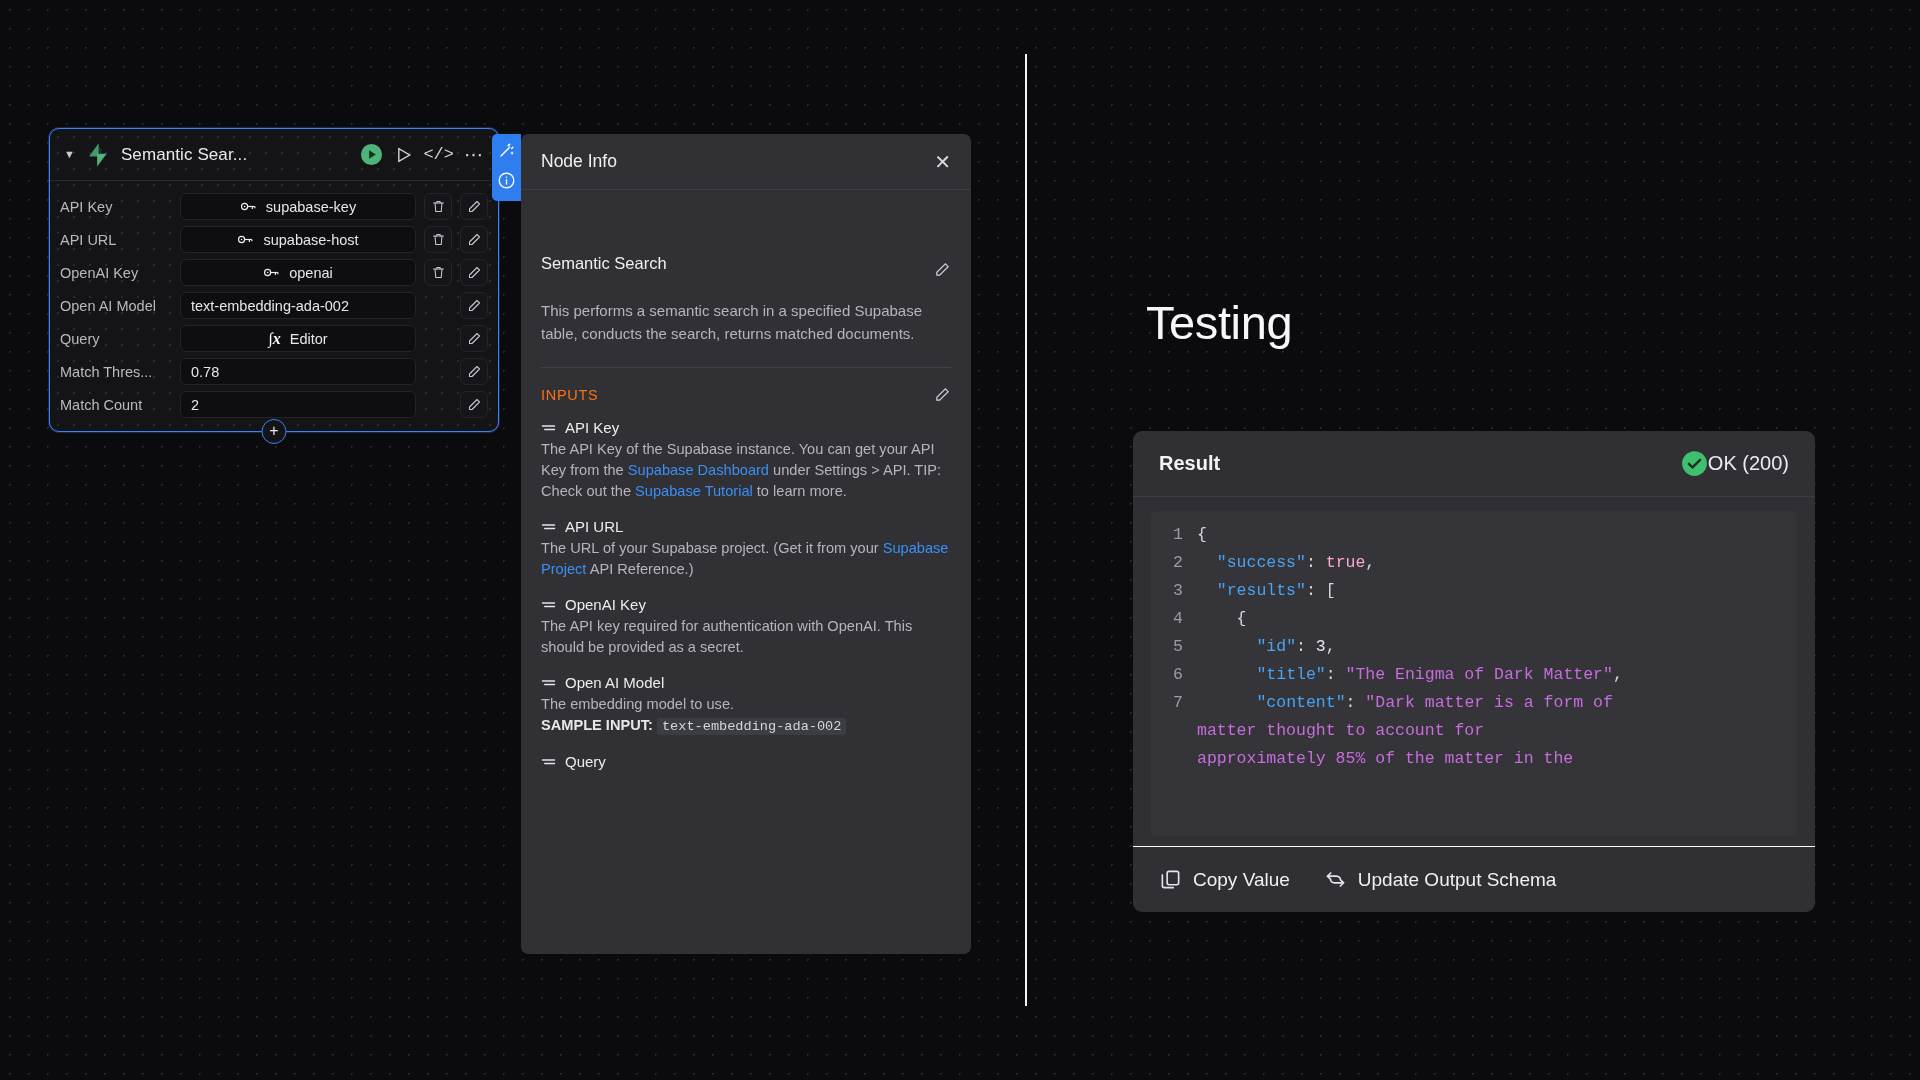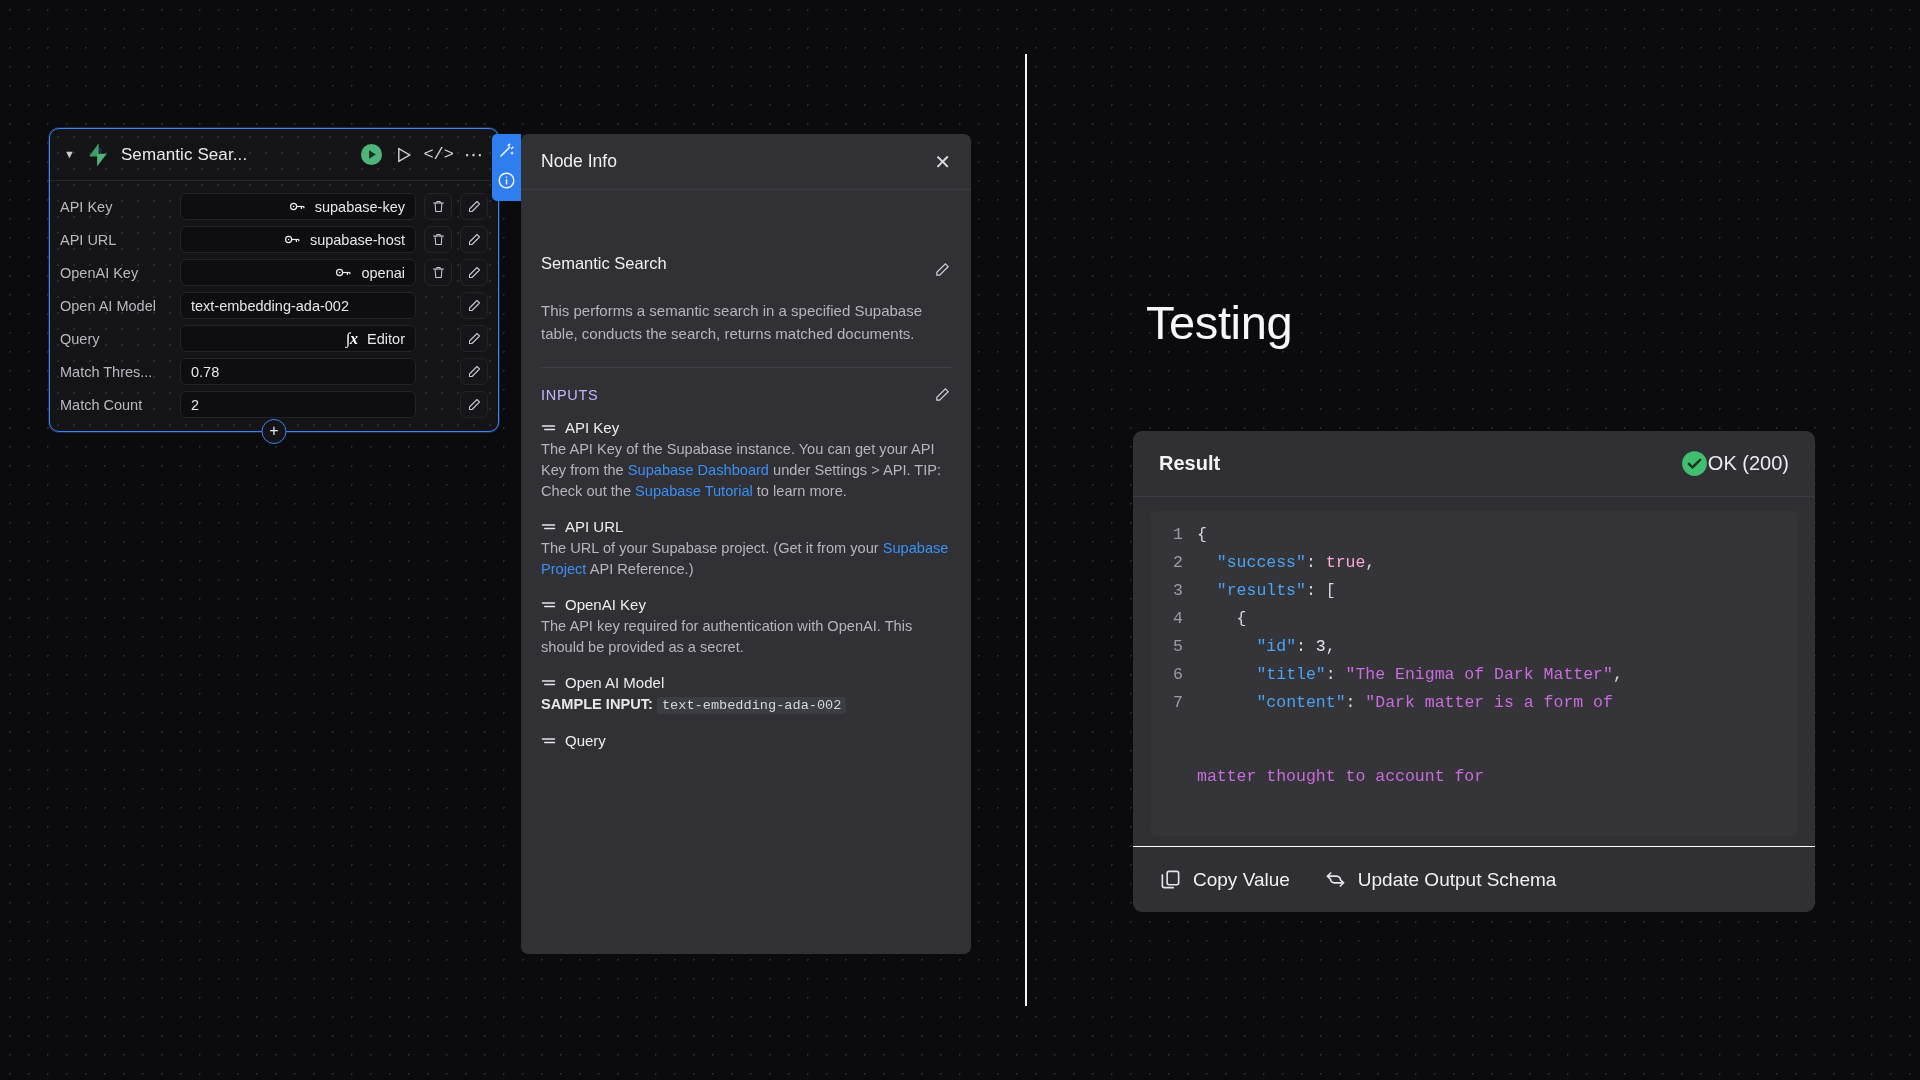--- a/index.html
+++ b/index.html
@@ -51,21 +51,21 @@
   .node-body { position: relative; padding: 9px 10px 10px 10px; }
   .prow { display: flex; align-items: center; height: 33px; gap: 8px; }
   .plabel {
     width: 112px; flex: 0 0 112px;
     color: #b9b9c2; font-size: 14.5px;
     white-space: nowrap; overflow: hidden; text-overflow: ellipsis;
   }
   .pfield {
     flex: 1 1 auto; height: 27px;
     background: #0e0e11; border: 1px solid #232329; border-radius: 6px;
-    display: flex; align-items: center; justify-content: flex-end; gap: 9px;
+    display: flex; align-items: center; justify-content: center; gap: 9px;
     color: #e6e6ec; font-size: 14.5px; padding: 0 10px;
   }
   .pfield.left { justify-content: flex-start; }
   .key-ic { width: 17px; height: 13px; flex: 0 0 auto; }
   .fx { font-family: "Liberation Serif", serif; font-style: italic; font-size: 16px; color: #fff; font-weight: 700; }
   .iconbtn {
     width: 28px; height: 27px; flex: 0 0 28px;
     background: #16161a; border: 1px solid #232329; border-radius: 6px;
     display: flex; align-items: center; justify-content: center; cursor: pointer;
   }
@@ -98,21 +98,21 @@
     padding: 0 20px; border-bottom: 1px solid #3c3c42;
   }
   .info-head h2 { color: #f0f0f4; font-size: 17.5px; font-weight: 400; flex: 1 1 auto; }
   .xclose { color: #d8d8de; font-size: 20px; cursor: pointer; line-height: 1; }
   .info-scroll { flex: 1 1 auto; overflow: hidden; padding: 24px 20px 0 20px; }
   .sec-title { color: #eeeef2; font-size: 16.5px; margin-bottom: 11px; }
   .ptext { color: #b5b5be; font-size: 15px; line-height: 22.5px; }
   .lnk { color: #3b90f5; cursor: pointer; }
   .rule { height: 1px; background: #414148; margin: 22px 0 18px 0; }
   .inputs-row { display: flex; align-items: center; margin-bottom: 16px; }
-  .inputs-row .lbl { flex: 1 1 auto; color: #c4b5fd; font-size: 14.5px; letter-spacing: .7px; }
+  .inputs-row .lbl { flex: 1 1 auto; color: #f97316; font-size: 14.5px; letter-spacing: .7px; }
   .pencil-sm { width: 17px; height: 17px; color: #d0d0d8; cursor: pointer; }
   .in-item { margin-bottom: 16px; }
   .in-name { display: flex; align-items: center; gap: 9px; margin-bottom: 3px; }
   .in-name .nm { color: #ededf1; font-size: 15px; }
   .eq { width: 15px; height: 11px; color: #e4e4ea; }
   .in-desc { color: #b5b5be; font-size: 14.6px; line-height: 21px; }
   .sample { color: #e7e7ec; font-weight: 700; font-size: 14.6px; }
   .codechip {
     font-family: "Liberation Mono", monospace; font-size: 13.6px;
     background: #3c3c43; color: #d6d6dd; padding: 1px 5px; border-radius: 3px;
@@ -139,21 +139,21 @@
   .badge .bt { color: #eaeaf0; font-size: 20px; }
   .code-wrap { flex: 1 1 auto; padding: 14px 18px 10px 18px; overflow: hidden; }
   .code-box {
     background: #343439; border-radius: 6px; height: 100%;
     padding: 10px 6px 0 0; overflow: hidden;
     font-family: "Liberation Mono", monospace; font-size: 16.5px; line-height: 28px;
   }
   .cline { display: flex; }
   .gut { width: 46px; flex: 0 0 46px; text-align: right; padding-right: 14px; color: #9c9ca6; }
   .ctext { white-space: pre; }
-  .cont { padding-left: 46px; white-space: pre-wrap; margin-top: 46px; }
+  .cont { padding-left: 46px; white-space: pre-wrap; }
   .k { color: #4aa3f0; } .s { color: #c76ddd; } .b { color: #f9a8d4; }
   .n { color: #e6e6ec; } .p { color: #d6d6dd; }
   .res-foot {
     height: 66px; flex: 0 0 66px; display: flex; align-items: center; gap: 34px;
     padding: 0 26px; border-top: 1px solid #ffffff;
   }
   .fbtn { display: flex; align-items: center; gap: 11px; cursor: pointer; }
   .fbtn svg { width: 23px; height: 23px; color: #e4e4ea; }
   .fbtn span { color: #f0f0f4; font-size: 19px; }
 </style>
@@ -393,20 +393,21 @@
             <div class="in-desc"><span>The API key required for authentication with OpenAI. This should be provided as a secret.</span></div>
           </div>
           <div class="in-item">
             <div class="in-name">
               <svg class="eq" viewBox="0 0 20 14" fill="none" stroke="currentColor" stroke-width="2" stroke-linecap="round">
                 <path d="M2 5h16"></path>
                 <path d="M5 9.5h13"></path>
               </svg>
               <span class="nm">Open AI Model</span>
             </div>
+            <div class="in-desc"><span>The embedding model to use.</span></div>
             <div class="in-desc"><span class="sample">SAMPLE INPUT: </span><span class="codechip">text-embedding-ada-002</span></div>
           </div>
           <div class="in-item">
             <div class="in-name">
               <svg class="eq" viewBox="0 0 20 14" fill="none" stroke="currentColor" stroke-width="2" stroke-linecap="round">
                 <path d="M2 5h16"></path>
                 <path d="M5 9.5h13"></path>
               </svg>
               <span class="nm">Query</span>
             </div>

